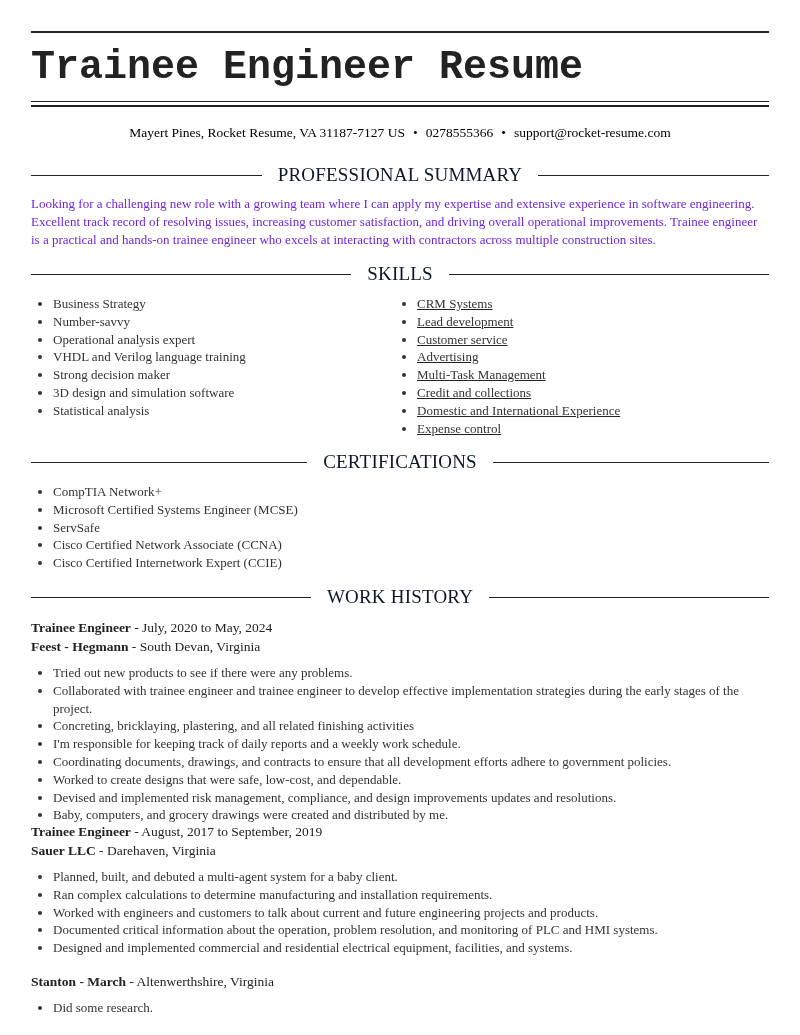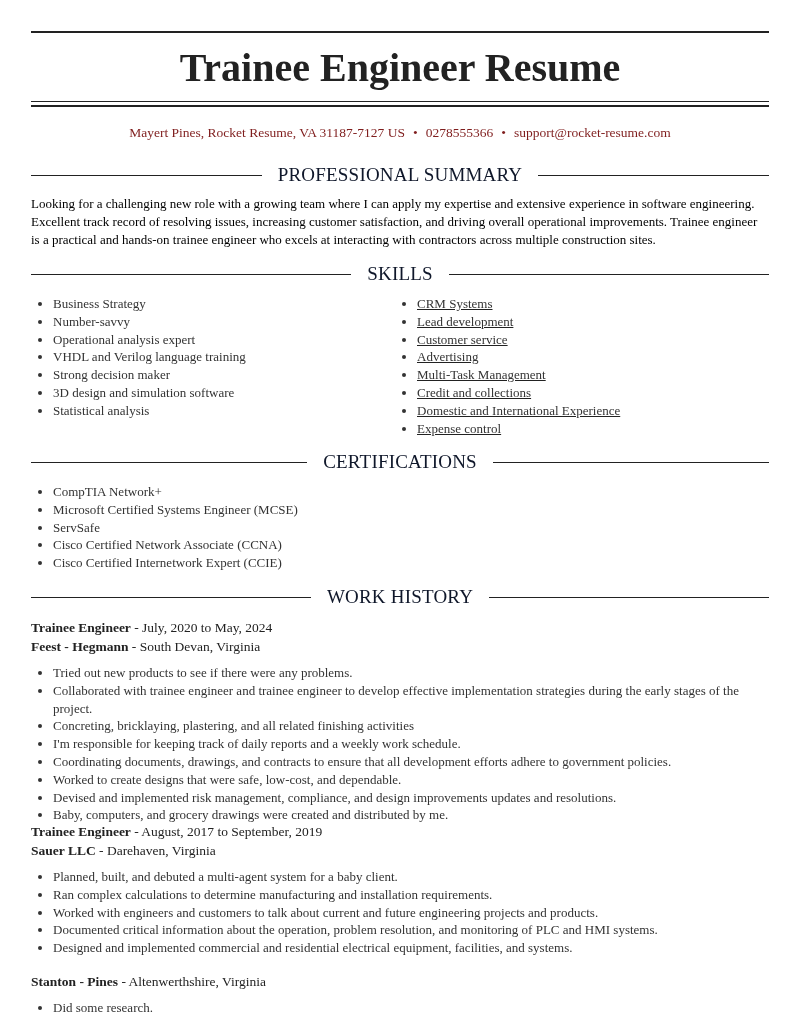--- a/index.html
+++ b/index.html
@@ -7,43 +7,43 @@
   body {
     font-family: "Liberation Serif", "DejaVu Serif", serif;
     color: #222222;
     position: relative;
   }
   .page { position: absolute; left: 31px; top: 0; width: 738px; }
 
   .rule-top { position: absolute; left: 0; top: 31px; width: 738px; height: 2px; background: #222; }
   .title {
     position: absolute; left: 0; top: 42px; width: 738px;
-    text-align: center; font-size: 40px; line-height: 52px; color: #222;
+    font-size: 40px; line-height: 52px; color: #222; font-family: Liberation Mono, monospace;
   }
   .rule-double-1 { position: absolute; left: 0; top: 101px; width: 738px; height: 1px; background: #222; }
   .rule-double-2 { position: absolute; left: 0; top: 105px; width: 738px; height: 2px; background: #222; }
 
   .contact {
     position: absolute; left: 0; top: 124px; width: 738px;
-    text-align: center; font-size: 13.5px; line-height: 18px; color: #7f1d1d; font-family: Liberation Serif, serif;
+    text-align: center; font-size: 13.5px; line-height: 18px; color: #000000; font-family: Liberation Serif, serif;
   }
   .contact .sep { margin: 0 8px; }
 
   .section-head {
     position: absolute; left: 0; width: 738px; height: 24px;
     display: flex; align-items: center;
   }
   .section-head .line { flex: 1; height: 1px; background: #222; }
   .section-head .label {
     padding: 0 16px; font-size: 19px; line-height: 24px; color: #0f172a; letter-spacing: 0.2px;
   }
 
   .summary {
     position: absolute; left: 0; top: 195px; width: 738px;
-    font-size: 13px; line-height: 18px; color: #000000;
+    font-size: 13px; line-height: 18px; color: #6d28d9;
   }
 
   ul.bullets { list-style: none; }
   ul.bullets li {
     position: relative; padding-left: 22px;
     font-size: 13px; line-height: 17.8px; color: #333;
   }
   ul.bullets li::before {
     content: ""; position: absolute; left: 7px; top: 7px;
     width: 4px; height: 4px; border-radius: 50%; background: #333;
@@ -145,19 +145,19 @@
     <ul class="bullets">
       <li>Planned, built, and debuted a multi-agent system for a baby client.</li>
       <li>Ran complex calculations to determine manufacturing and installation requirements.</li>
       <li>Worked with engineers and customers to talk about current and future engineering projects and products.</li>
       <li>Documented critical information about the operation, problem resolution, and monitoring of PLC and HMI systems.</li>
       <li>Designed and implemented commercial and residential electrical equipment, facilities, and systems.</li>
     </ul>
   </div>
 
   <div class="job" style="top:972px;">
-    <div class="line2"><b>Stanton - Pines</b><span> - Altenwerthshire, Virginia</span></div>
+    <div class="line2"><b>Stanton - March</b><span> - Altenwerthshire, Virginia</span></div>
     <ul class="bullets">
       <li>Did some research.</li>
     </ul>
   </div>
 
 </div>
 
 </body></html>

